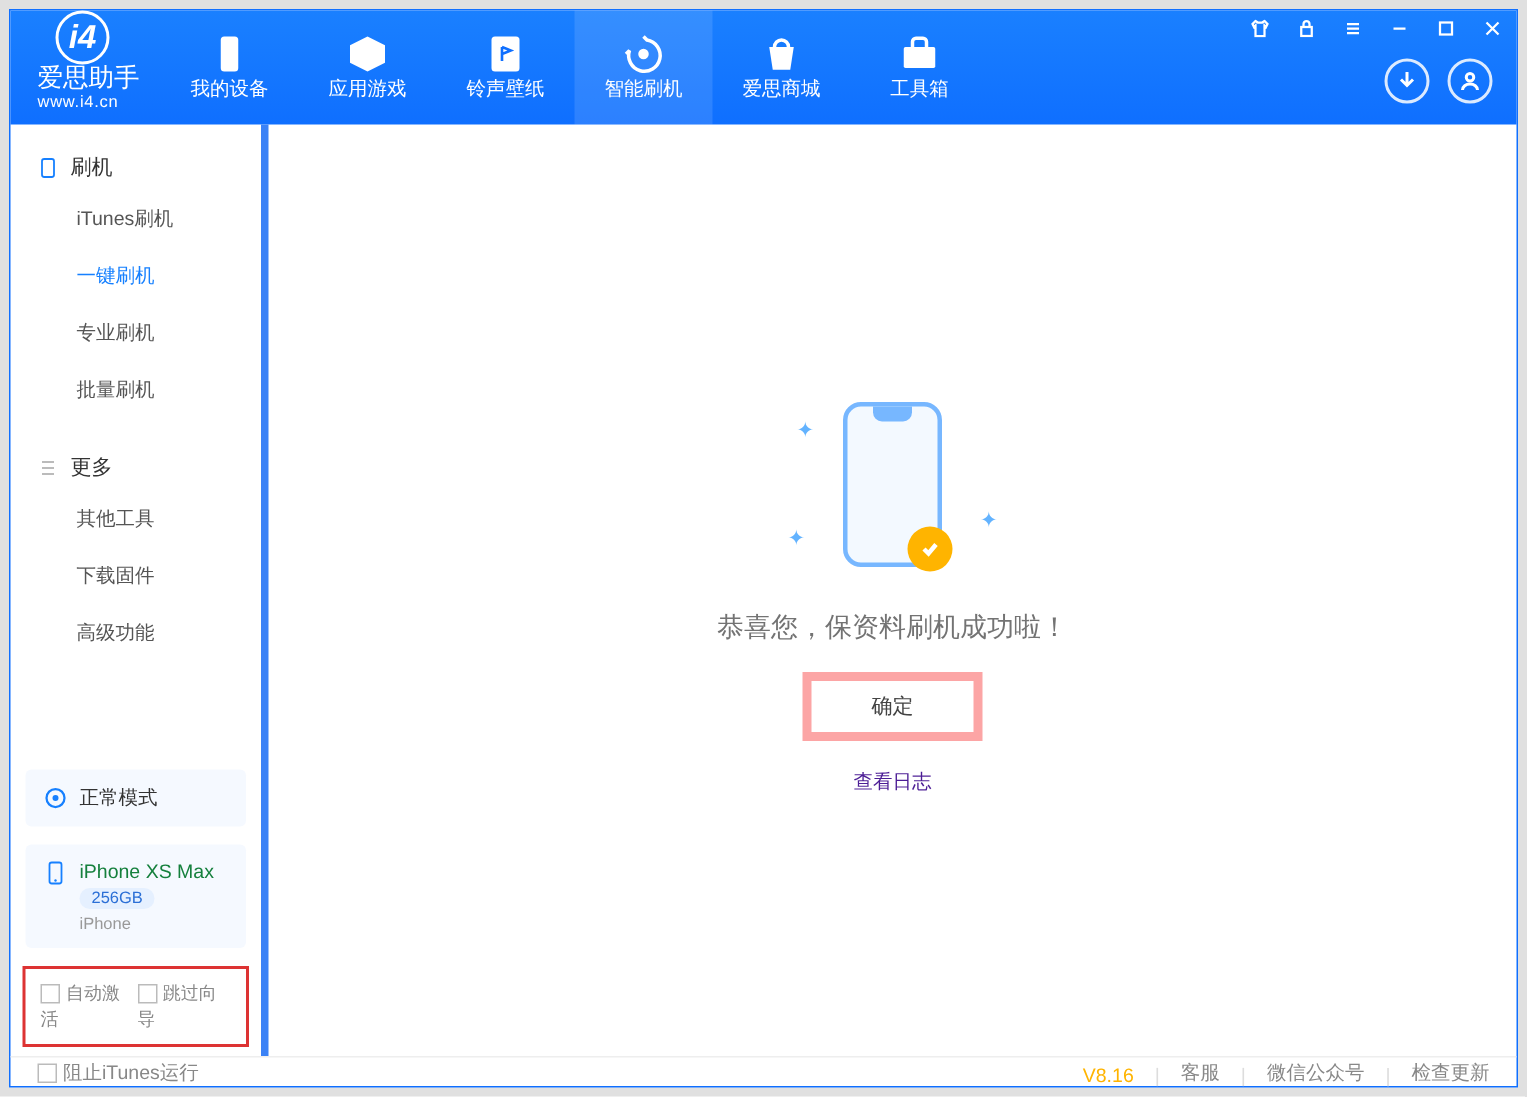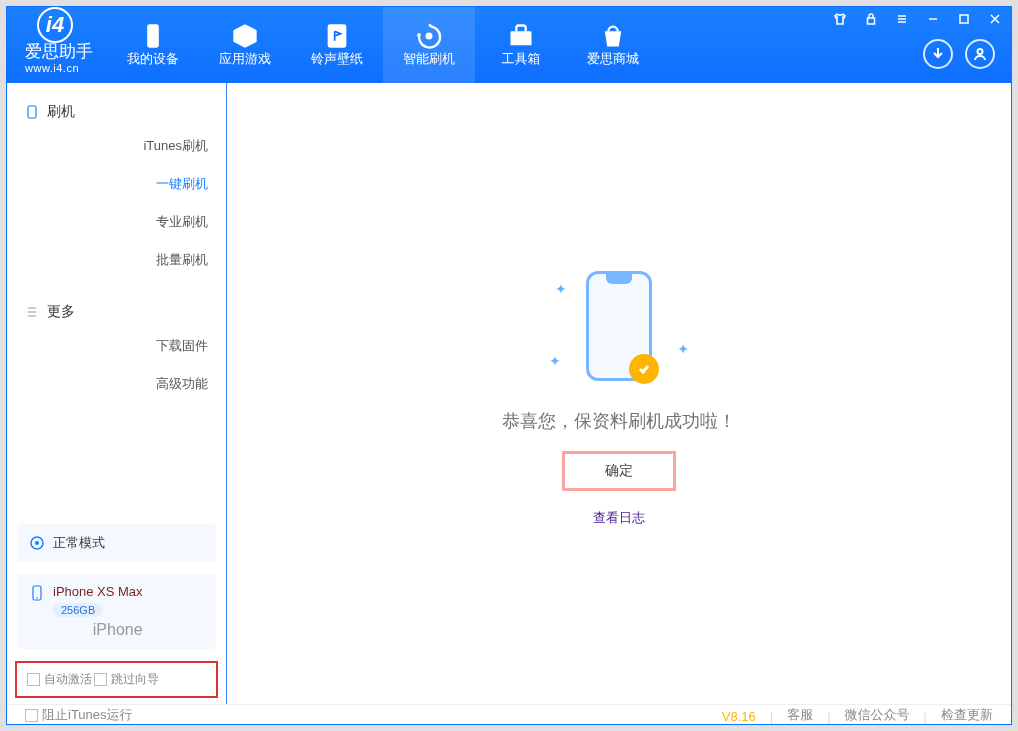--- a/index.html
+++ b/index.html
@@ -21,49 +21,49 @@
 .winctrl-top { position: absolute; top: 2px; right: 2px; display: flex; gap: 3px; }
 .winctrl-top .wbtn { width: 28px; height: 20px; display: flex; align-items: center; justify-content: center; cursor: pointer; color:#fff; }
 .winctrl-top .wbtn svg { width: 12px; height: 12px; stroke: #fff; fill: none; stroke-width: 1.5; }
 
 .headerbtns { margin-left: auto; display: flex; align-items: center; gap: 12px; padding-right: 16px; padding-top:18px; }
 .headerbtn { width: 30px; height: 30px; border: 2px solid rgba(255,255,255,0.85); border-radius: 50%; display: flex; align-items: center; justify-content: center; cursor: pointer; }
 .headerbtn svg { width: 14px; height: 14px; stroke: #fff; fill: none; stroke-width: 2; }
 
 .body { flex: 1; display: flex; min-height: 0; }
 
-.sidebar { width: 220px; border-right: 1px solid #3b82f6; display: flex; flex-direction: column; font-size: 13px; color: #333; text-align: right; }
+.sidebar { width: 172px; border-right: 5px solid #3b82f6; display: flex; flex-direction: column; font-size: 13px; color: #333; }
 .side-section { padding: 14px 0 4px 0; }
 .side-header { display: flex; align-items: center; gap: 8px; padding: 6px 18px; font-size: 14px; color: #333; font-weight:500;}
 .side-header svg { width: 14px; height: 14px; }
 .side-item { padding: 10px 18px 10px 44px; cursor: pointer; color: #555; }
 .side-item.active { color: #1680ff; }
 
 .sidebar-spacer { flex: 1; }
 
 .mode-card, .device-card { margin: 6px 10px; background: #f5f9ff; border-radius: 4px; padding: 10px 12px; font-size: 13px; display: flex; align-items: flex-start; gap: 8px; }
 .mode-card svg, .device-card > svg { width: 16px; height: 16px; flex-shrink: 0; margin-top:1px; }
 .device-card .dev-info { display: flex; flex-direction: column; gap: 4px; }
-.dev-name { color: #7f1d1d; font-weight: 500; }
+.dev-name { color: #15803d; font-weight: 500; }
 .dev-cap { background: #e5f0ff; color: #2b6fd6; font-size: 11px; padding: 1px 8px; border-radius: 10px; width: fit-content; }
-.dev-type { color: #999; font-size: 16px; }
+.dev-type { color: #999; font-size: 11px; }
 
 .highlight-box { margin: 6px 8px; border: 2px solid #d33; padding: 8px 10px; display: flex; align-items: center; gap: 2px; font-size: 12px; color: #888; }
 .chk { width: 13px; height: 13px; border: 1px solid #bbb; display: inline-block; margin-right: 4px; vertical-align: middle; }
 
 .main { flex: 1; display: flex; flex-direction: column; align-items: center; justify-content: center; gap: 18px; }
 .main-illust { position: relative; width: 140px; height: 130px; display:flex; align-items:center; justify-content:center; }
 .sparkle { position:absolute; font-size:14px; color:#63b3ff; }
 .sparkle.s1{ top:20px; left:6px;} .sparkle.s2{ bottom:22px; left:0;} .sparkle.s3{ bottom:34px; right:0;}
 .phone-outline { width: 66px; height: 110px; border: 3px solid #77b7ff; border-radius: 12px; position: relative; background:#f3f9ff; }
 .phone-outline::before { content:''; position:absolute; top:0; left:50%; transform:translateX(-50%); width:26px; height:10px; background:#77b7ff; border-radius:0 0 6px 6px; }
 .badge-ok { position: absolute; right: -10px; bottom: -6px; width: 30px; height: 30px; background: #ffb400; border-radius: 50%; display:flex; align-items:center; justify-content:center; }
 .badge-ok svg { width: 14px; height: 14px; stroke:#fff; fill:none; stroke-width:3; }
 .main-msg { font-size: 18px; color: #737373; }
-.main-btn { border: 3px solid #fca5a5; background: #fff; padding: 8px 40px; font-size: 14px; color: #444; cursor: pointer; }
+.main-btn { border: 6px solid #fca5a5; background: #fff; padding: 8px 40px; font-size: 14px; color: #444; cursor: pointer; }
 .main-link { font-size: 13px; color: #4c1d95; cursor: pointer; }
 
 .footer { height: 20px; border-top: 1px solid #eee; display: flex; align-items: center; padding: 0 18px; font-size: 13px; color: #888; gap: 8px; }
 .footer-right { margin-left: auto; display: flex; align-items: flex-end; gap: 14px; }
 .footer-right .sep { color: #ddd; }
 .footer-link { cursor: pointer; }
 .version { color: #ffb400; }
 </style>
 </head>
 <body>
@@ -134,31 +134,31 @@
       </div>
       <div class="navtab active">
         <svg viewBox="0 0 24 24">
             <path d="M12 2 L14 4 A9 9 0 1 1 4 10 L2 12" fill="none" stroke="#fff" stroke-width="2"></path>
             <circle cx="12" cy="12" r="3"></circle>
           </svg>
         <span>智能刷机</span>
       </div>
       <div class="navtab">
         <svg viewBox="0 0 24 24">
+            <path d="M5 8 L19 8 L17 21 L7 21 Z"></path>
+            <path d="M8 8 a4 4 0 0 1 8 0" fill="none" stroke="#fff" stroke-width="2"></path>
+          </svg>
+        <span>爱思商城</span>
+      </div>
+      <div class="navtab">
+        <svg viewBox="0 0 24 24">
             <rect x="3" y="8" width="18" height="12" rx="1"></rect>
             <path d="M8 8 V5 a2 2 0 0 1 2-2 h4 a2 2 0 0 1 2 2 V8" fill="none" stroke="#fff" stroke-width="2"></path>
           </svg>
         <span>工具箱</span>
-      </div>
-      <div class="navtab">
-        <svg viewBox="0 0 24 24">
-            <path d="M5 8 L19 8 L17 21 L7 21 Z"></path>
-            <path d="M8 8 a4 4 0 0 1 8 0" fill="none" stroke="#fff" stroke-width="2"></path>
-          </svg>
-        <span>爱思商城</span>
       </div>
     </div>
     <div class="headerbtns">
       <div class="headerbtn">
           <svg viewBox="0 0 14 14">
             <path d="M7 1 V9 M3 6 L7 10 L11 6"></path>
           </svg>
         </div>
       <div class="headerbtn">
           <svg viewBox="0 0 14 14">
@@ -183,20 +183,21 @@
         <div class="side-item">专业刷机</div>
         <div class="side-item">批量刷机</div>
       </div>
       <div class="side-section">
         <div class="side-header">
           <svg viewBox="0 0 14 14">
               <path d="M3 3 H11 M3 7 H11 M3 11 H11" stroke="#bbb" stroke-width="1.4"></path>
             </svg>
           <span>更多</span>
         </div>
+        <div class="side-item">其他工具</div>
         <div class="side-item">下载固件</div>
         <div class="side-item">高级功能</div>
       </div>
 
       <div class="sidebar-spacer"></div>
 
       <div class="mode-card">
         <svg viewBox="0 0 16 16">
             <circle cx="8" cy="8" r="6" fill="none" stroke="#1680ff" stroke-width="1.5"></circle>
             <circle cx="8" cy="8" r="2" fill="#1680ff"></circle>

